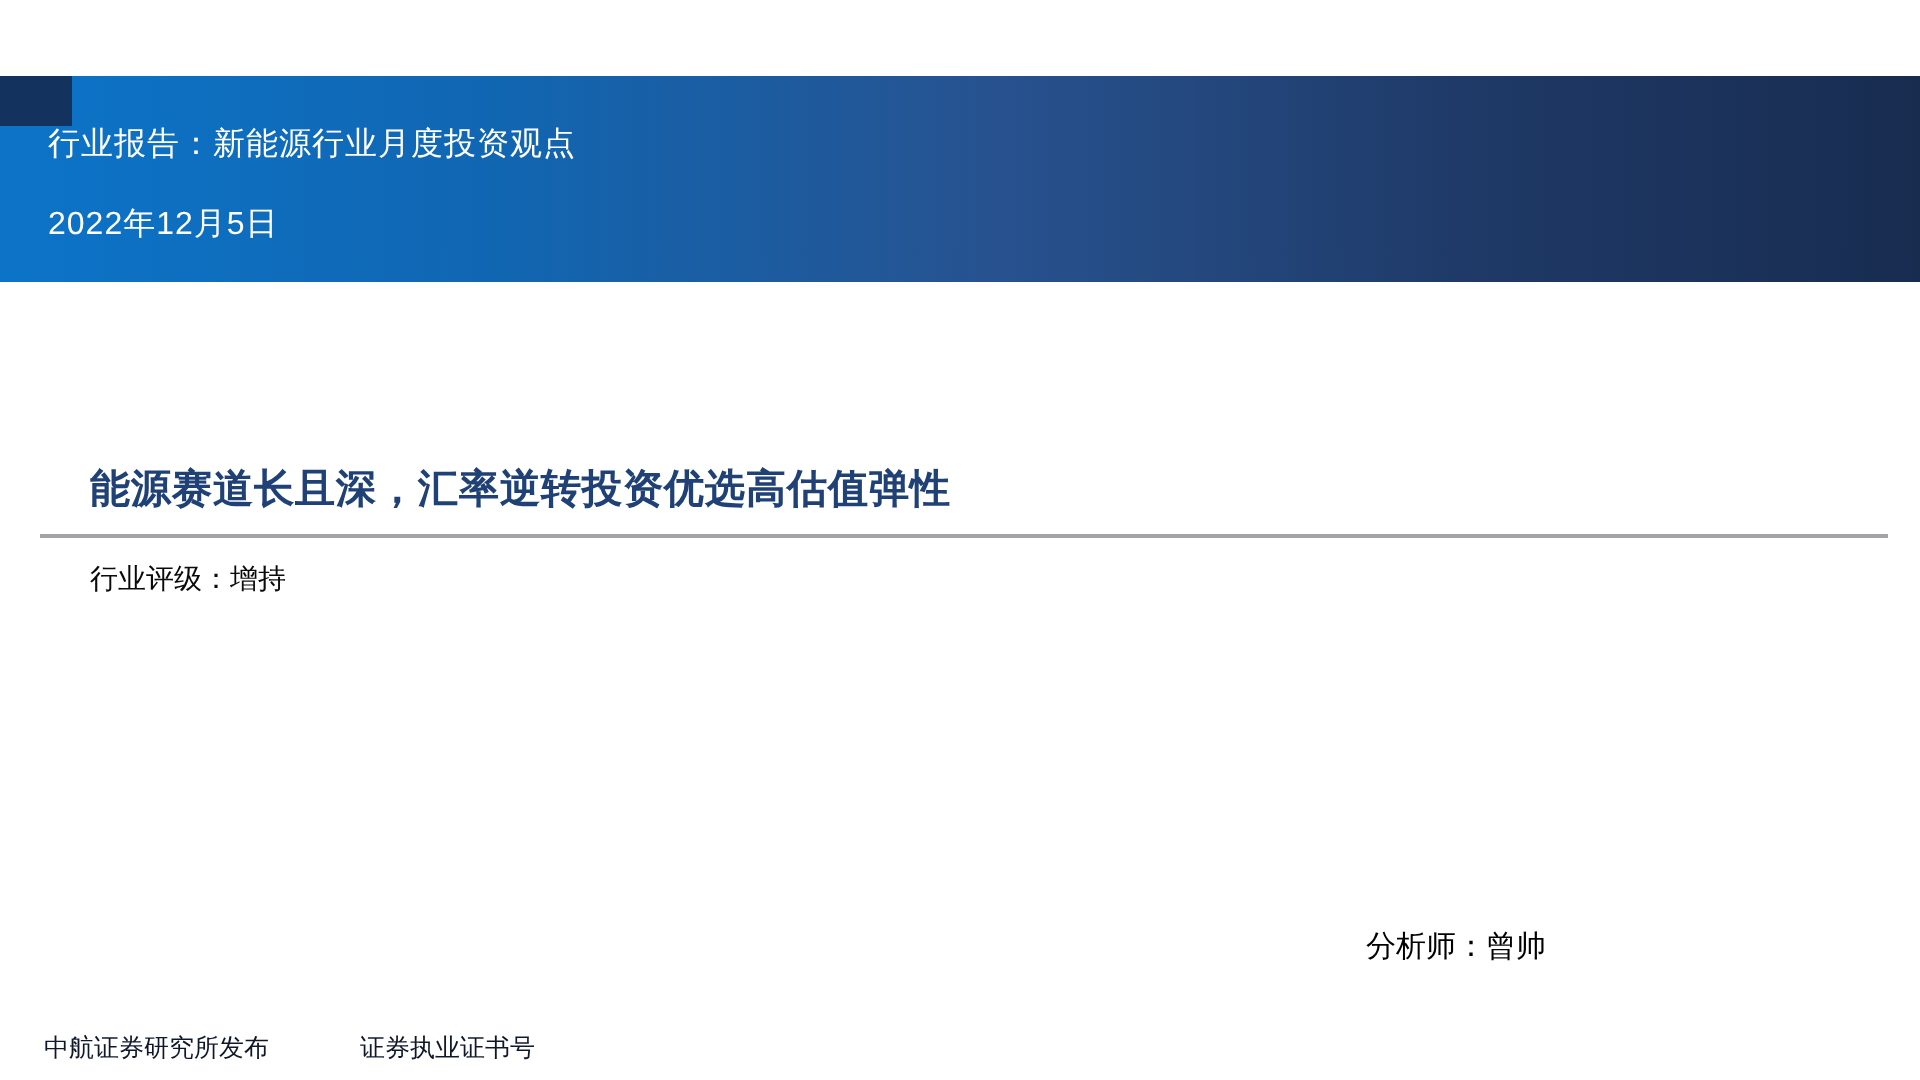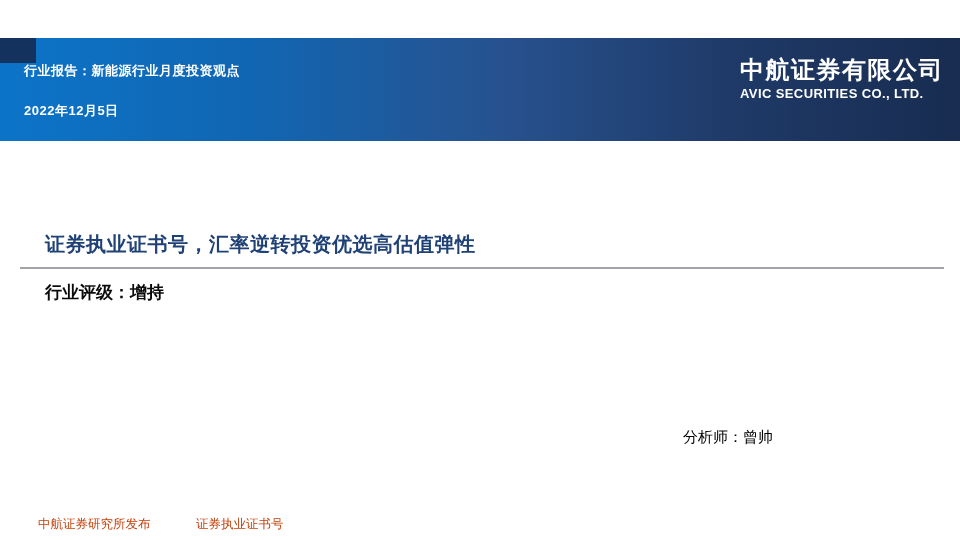--- a/index.html
+++ b/index.html
@@ -9,70 +9,66 @@
     margin:0 auto;
   }
   
   .band {
     position:absolute; left:0; top:38px; width:960px; height:103px;
     background:linear-gradient(90deg,#0c74c8 0%,#1166b2 26%,#27528f 52%,#1f3a68 76%,#182c50 100%);
   }
   .corner-block {
     position:absolute; left:0; top:0; width:36px; height:25px; background:#14325e;
   }
-  .band-line { position:absolute; left:24px; color:#ffffff; font-weight:bold;
-    font-size:13px; letter-spacing:0.5px; white-space:nowrap; }
+  .band-line { position:absolute; left:24px; color:#ffffff; font-weight:normal;
+    font-size:16px; letter-spacing:0.5px; white-space:nowrap; }
   .band-line.l1 { top:24px; }
   .band-line.l2 { top:64px; }
   
   .brand { position:absolute; top:18px; right:16px; display:flex; align-items:center; }
   .logo-wrap { width:58px; height:58px; margin-right:11px; flex:0 0 auto; }
   .brand-names { display:flex; flex-direction:column; }
   .company-cn { color:#ffffff; font-weight:bold; font-size:24px; letter-spacing:1.5px;
     line-height:1.15; white-space:nowrap; }
   .company-en { color:#ffffff; font-weight:bold; font-size:13px; letter-spacing:0.4px;
     margin-top:2px; white-space:nowrap; }
   
   .title { position:absolute; left:45px; top:231px; margin:0; font-size:20px;
     font-weight:bold; color:#1f4176; letter-spacing:0.5px; white-space:nowrap; }
   .rule { position:absolute; left:20px; top:267px; width:924px; height:2px;
     background:#a3a3a8; }
-  .rating { position:absolute; left:45px; top:281px; font-size:17px; font-weight:bold;
+  .rating { position:absolute; left:45px; top:281px; font-size:14px; font-weight:normal;
     color:#0a0a0a; white-space:nowrap; }
   .analyst-line { position:absolute; left:683px; font-size:15px; color:#000000;
     white-space:nowrap; }
-  .analyst-line.a1 { top:428px; }
+  .analyst-line.a1 { top:464px; }
   .analyst-line.a2 { top:485px; }
   
-  .footer-item { position:absolute; top:516px; font-size:12.5px; color:#c2410c;
-    white-space:nowrap;margin-left:16px; }
+  .footer-item { position:absolute; top:516px; font-size:12.5px; color:#0f172a;
+    white-space:nowrap; }
   .footer-item.f1 { left:22px; }
   .footer-item.f2 { left:180px; }
   .footer-item.f3 { left:330px; }
 </style>
 </head>
 <body>
 
 <div class="page">
 
   <div class="band">
     <div class="corner-block"></div>
 
     <div class="band-line l1">行业报告：新能源行业月度投资观点</div>
     <div class="band-line l2">2022年12月5日</div>
 
     <div class="brand">
-      <div class="brand-names">
-        <div class="company-cn">中航证券有限公司</div>
-        <div class="company-en">AVIC SECURITIES CO., LTD.</div>
-      </div>
     </div>
   </div>
 
-  <h1 class="title">证券执业证书号，汇率逆转投资优选高估值弹性</h1>
+  <h1 class="title">能源赛道长且深，汇率逆转投资优选高估值弹性</h1>
 
   <div class="rule"></div>
 
   <div class="rating">行业评级：增持</div>
 
   <div class="analyst-line a1">分析师：曾帅</div>
 
   <div class="footer-item f1">中航证券研究所发布</div>
   <div class="footer-item f2">证券执业证书号</div>
 

